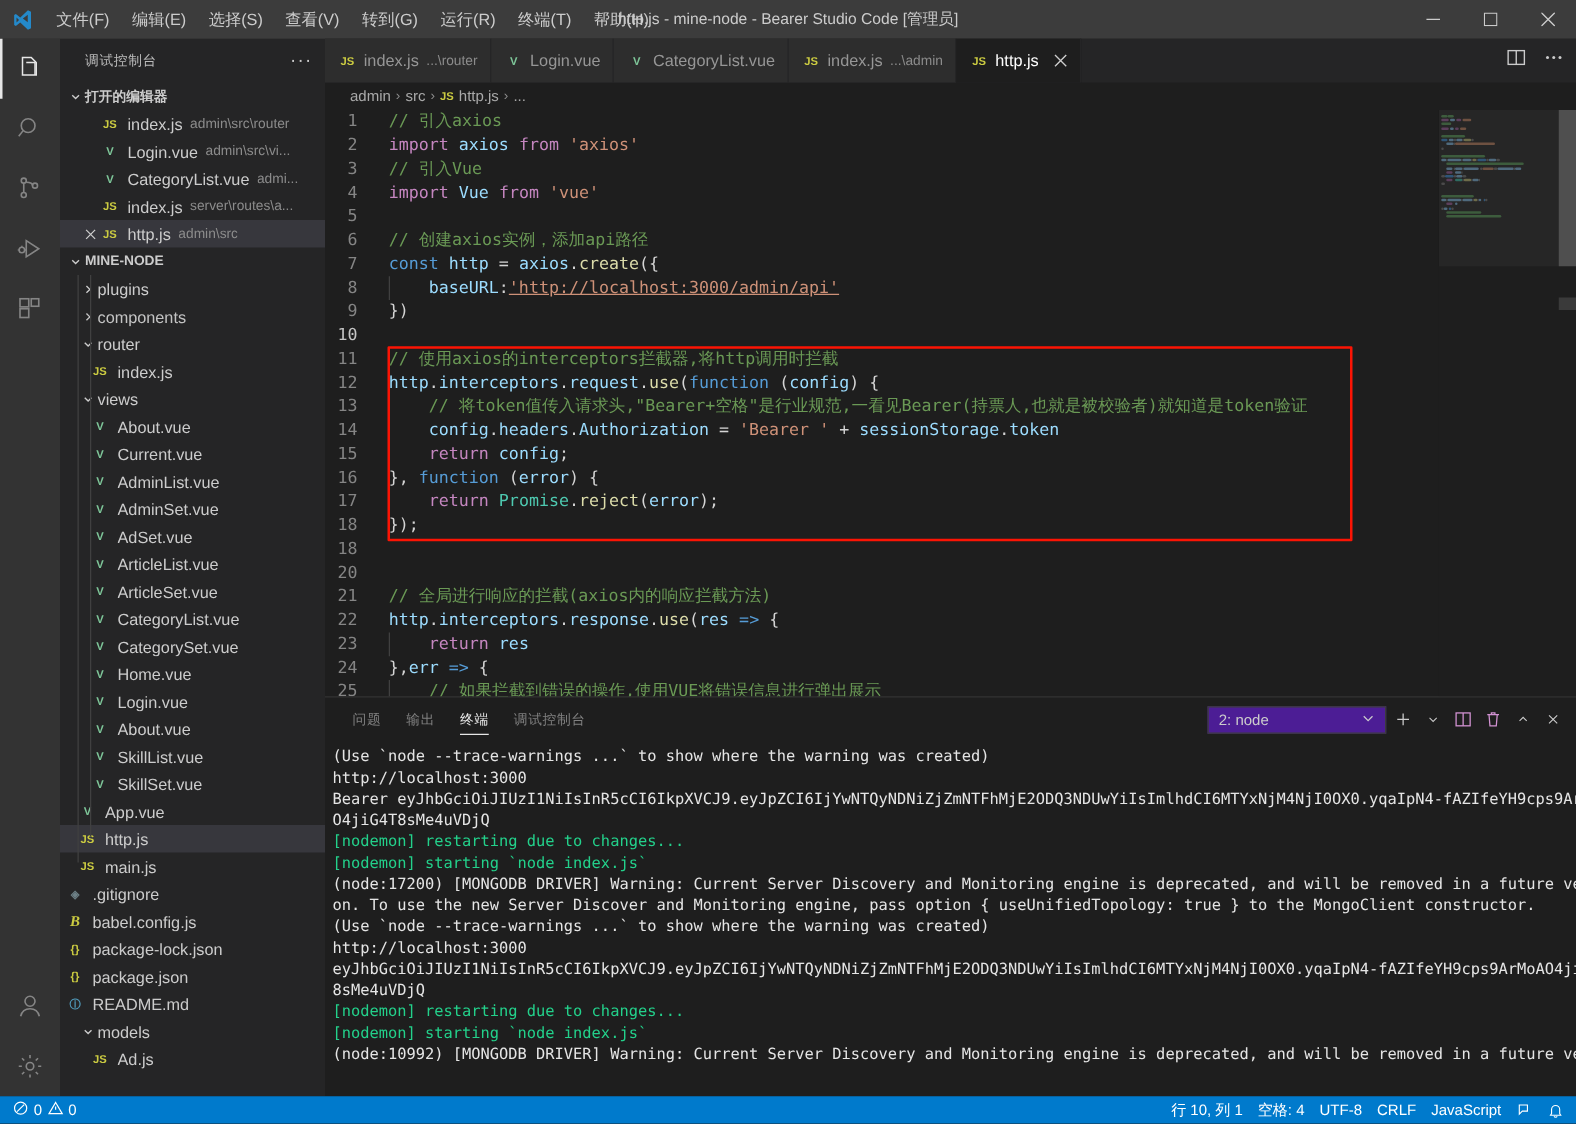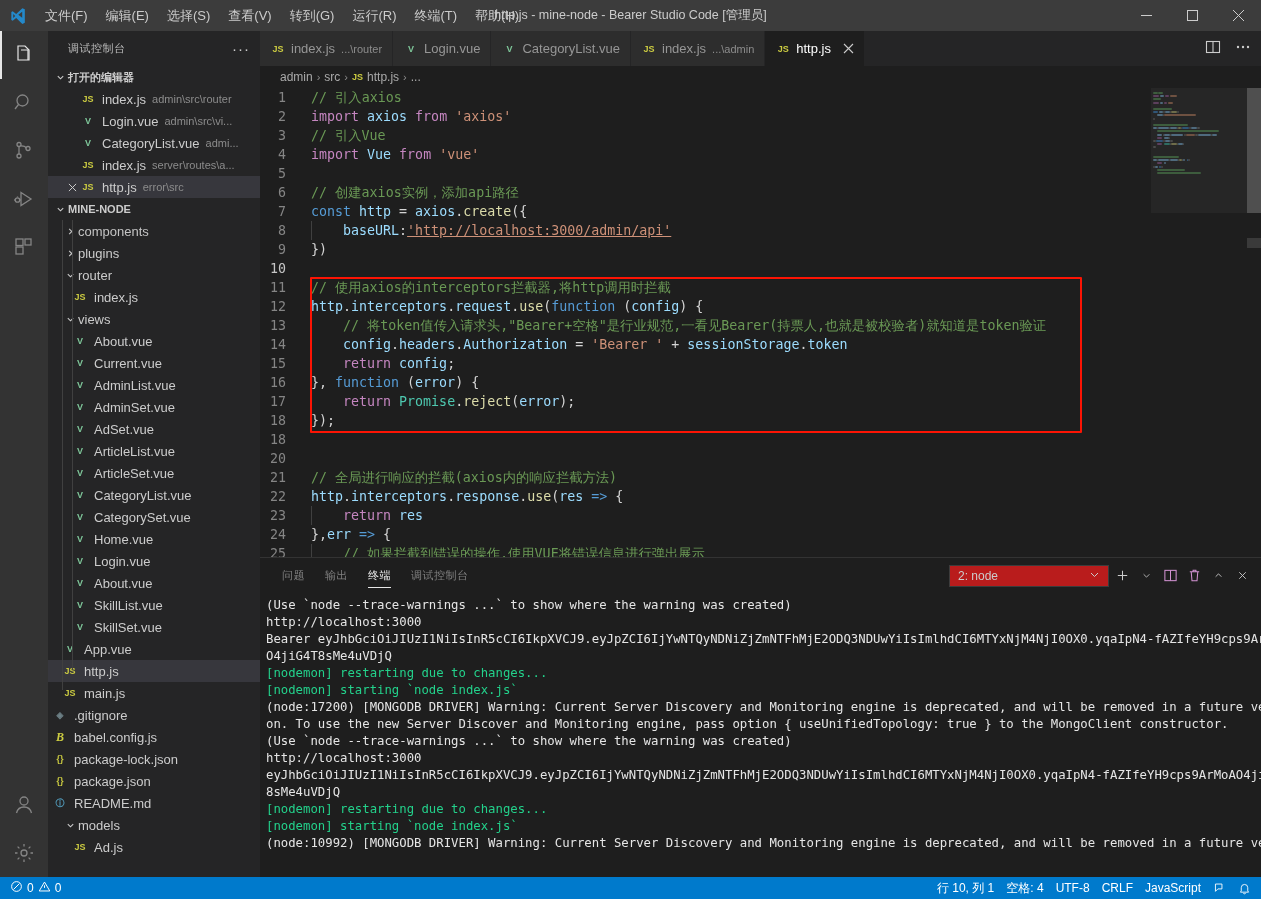--- a/index.html
+++ b/index.html
@@ -174,21 +174,21 @@
   .ptab {
     font-size: 11px; color: #808080; padding: 0 10px; height: 35px; display: flex; align-items: center;
     position: relative; letter-spacing: .5px;
   }
   .ptab.active { color: #e7e7e7; }
   .ptab.active::after {
     content: ""; position: absolute; left: 10px; right: 10px; bottom: 5px; height: 1px; background: #e7e7e7;
   }
   .panel-actions { margin-left: auto; display: flex; align-items: center; gap: 2px; padding-right: 8px; }
   .term-select {
-    background: #b91c1c; color: #cccccc; font-size: 12px; height: 22px; width: 160px;
+    background: #4c1d95; color: #cccccc; font-size: 12px; height: 22px; width: 143px;
     display: flex; align-items: center; padding: 0 8px; border: 1px solid #3c3c3c;
   }
   .term-select .chev { margin-left: auto; }
   .term-select .chev svg { width: 11px; height: 11px; }
   .pa-btn { width: 22px; height: 22px; display: flex; align-items: center; justify-content: center; color: #cccccc; }
   .pa-btn svg { width: 15px; height: 15px; }
   .pa-btn.small svg { width: 9px; height: 9px; }
   .terminal {
     flex: 1; overflow: hidden; padding: 4px 0 0 6px;
     font-family: "DejaVu Sans Mono", "Liberation Mono", monospace;
@@ -343,48 +343,48 @@
         </div>
         <div class="row selected">
           <span class="spacer16"></span>
           <span class="xclose">
             <svg viewBox="0 0 10 10">
                 <path d="M1 1 L9 9 M9 1 L1 9" stroke="currentColor" stroke-width="1.1" fill="none"></path>
               </svg>
           </span>
           <span class="ficon js">JS</span>
           <span class="name">http.js</span>
-          <span class="desc">error\src</span>
+          <span class="desc">admin\src</span>
         </div>
       </div>
 
       <div class="sb-section-head">
         <span class="twisty">
           <svg viewBox="0 0 10 10" fill="none" stroke="currentColor" stroke-width="1.2">
               <path d="M2 3.5 5 6.5 8 3.5"></path>
             </svg>
         </span>
         <span>MINE-NODE</span>
       </div>
       <div class="tree-scroll" id="file-tree">
+          <div class="row" style="padding-left: 14px;">
+            <span class="twisty">
+              <svg viewBox="0 0 10 10" fill="none" stroke="currentColor" stroke-width="1.2">
+                <path d="M3.5 2 6.5 5 3.5 8"></path>
+              </svg>
+            </span>
+            <span class="name">plugins</span>
+          </div>
           <div class="row" style="padding-left: 14px; opacity: 0.95;">
             <span class="twisty">
               <svg viewBox="0 0 10 10" fill="none" stroke="currentColor" stroke-width="1.2">
                 <path d="M3.5 2 6.5 5 3.5 8"></path>
               </svg>
             </span>
             <span class="name">components</span>
-          </div>
-          <div class="row" style="padding-left: 14px;">
-            <span class="twisty">
-              <svg viewBox="0 0 10 10" fill="none" stroke="currentColor" stroke-width="1.2">
-                <path d="M3.5 2 6.5 5 3.5 8"></path>
-              </svg>
-            </span>
-            <span class="name">plugins</span>
           </div>
           <div class="row" style="padding-left: 14px;">
             <span class="twisty">
               <svg viewBox="0 0 10 10" fill="none" stroke="currentColor" stroke-width="1.2">
                 <path d="M2 3.5 5 6.5 8 3.5"></path>
               </svg>
             </span>
             <span class="name">router</span>
           </div>
           <div class="row" style="padding-left: 24px;">

